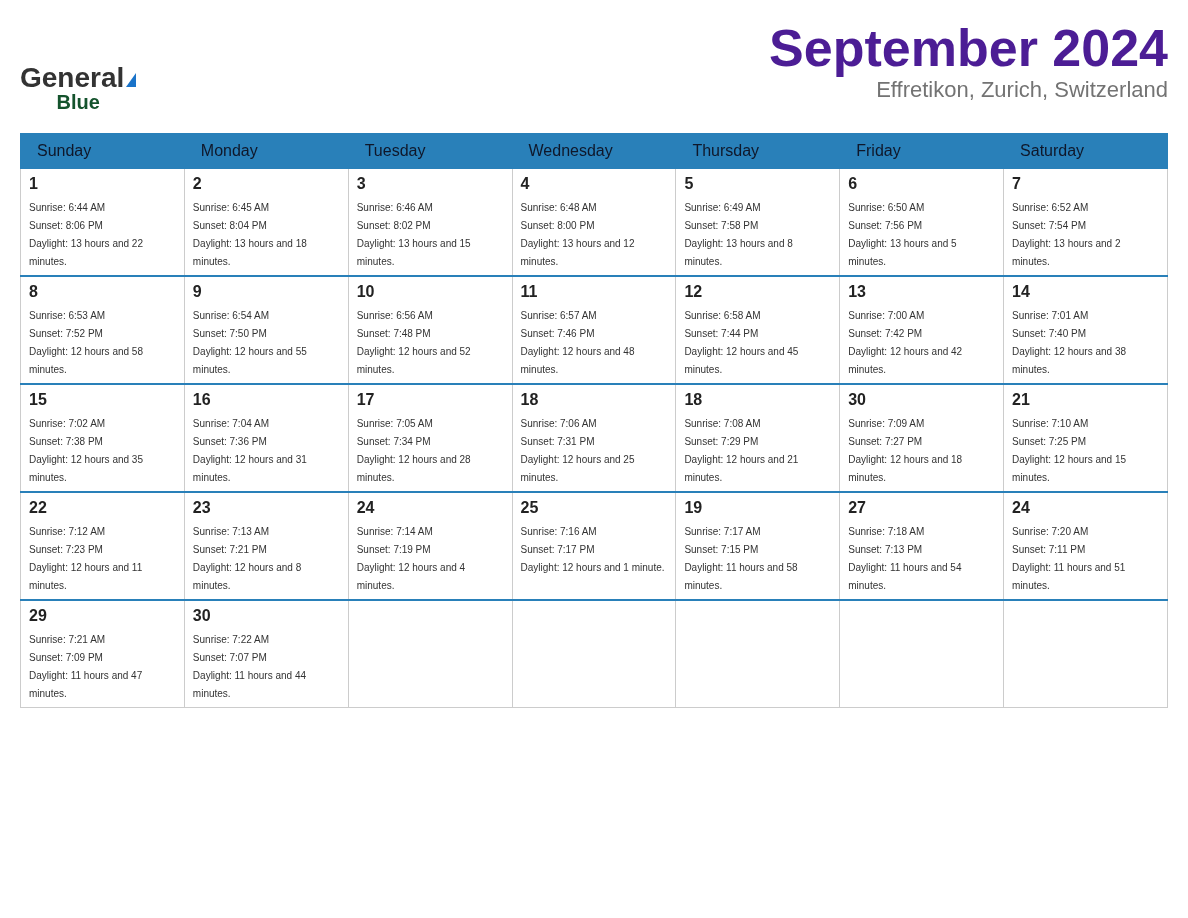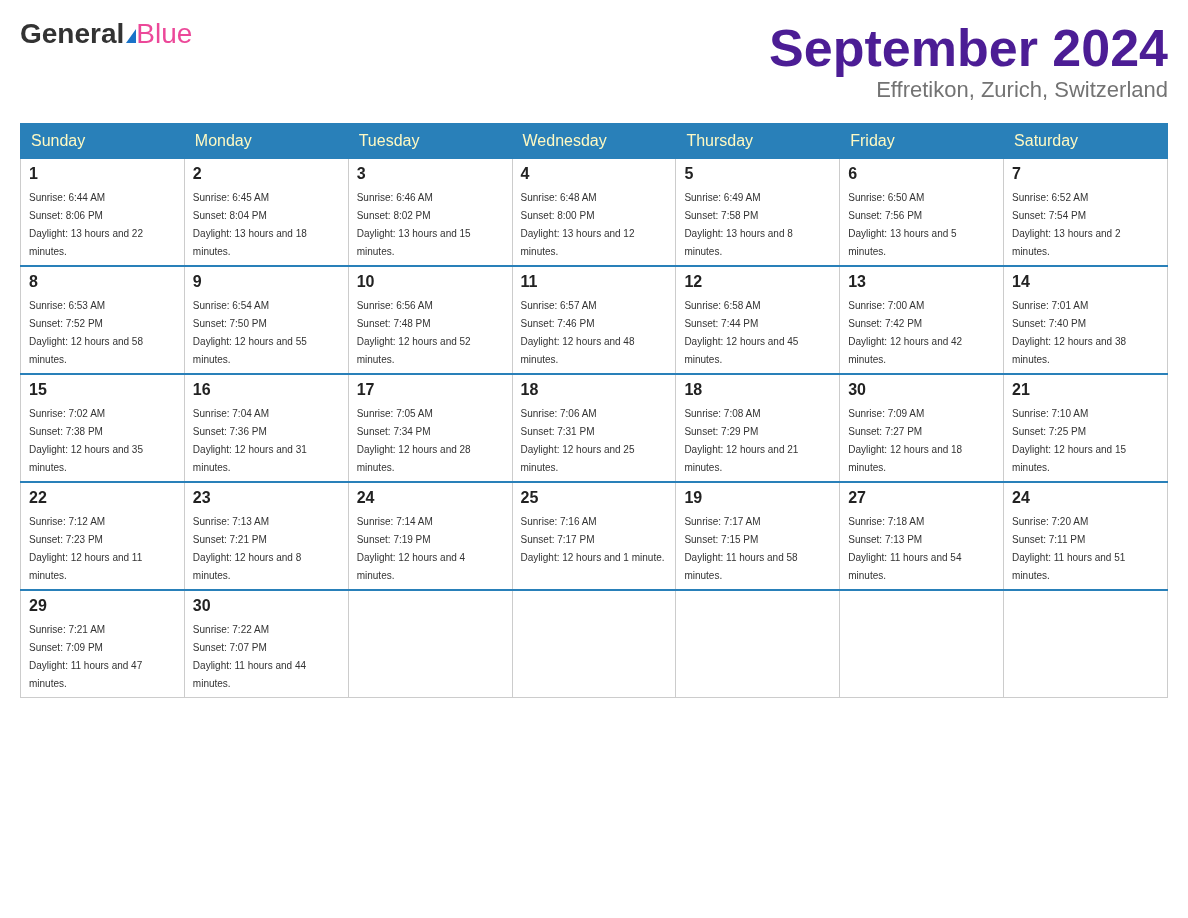--- a/index.html
+++ b/index.html
@@ -11,32 +11,34 @@
       min-height: 918px;
     }
     .header {
       display: flex;
       justify-content: space-between;
       align-items: flex-start;
       margin-bottom: 20px;
     }
     .logo {
       display: flex;
+      flex-direction: column;
       align-items: center;
+      margin-top: 44px;
     }
     .logo-text-general {
       font-size: 28px;
       font-weight: bold;
       color: #333;
       line-height: 1;
     }
     .logo-text-blue {
-      font-size: 28px;
-      font-weight: normal;
-      color: #ec4899;
+      font-size: 20px;
+      font-weight: bold;
+      color: #14532d;
       line-height: 1;
     }
     .logo-triangle {
       display: inline-block;
       width: 0;
       height: 0;
       border-left: 10px solid transparent;
       border-bottom: 14px solid #1a73c9;
       margin-left: 2px;
       vertical-align: middle;
@@ -55,24 +57,24 @@
     .location-title {
       font-size: 22px;
       color: #737373;
     }
     .calendar {
       width: 100%;
       border-collapse: collapse;
     }
     .calendar th {
       background-color: #2980b9;
-      color: #fef9c3;
+      color: #0f172a;
       font-size: 16px;
       font-weight: normal;
-      padding: 8px 10px;
+      padding: 8px 16px;
       text-align: left;
       border: 1px solid #2980b9;
     }
     .calendar td {
       border: 1px solid #ccc;
       vertical-align: top;
       padding: 6px 8px;
       width: 14.28%;
       min-height: 100px;
     }

